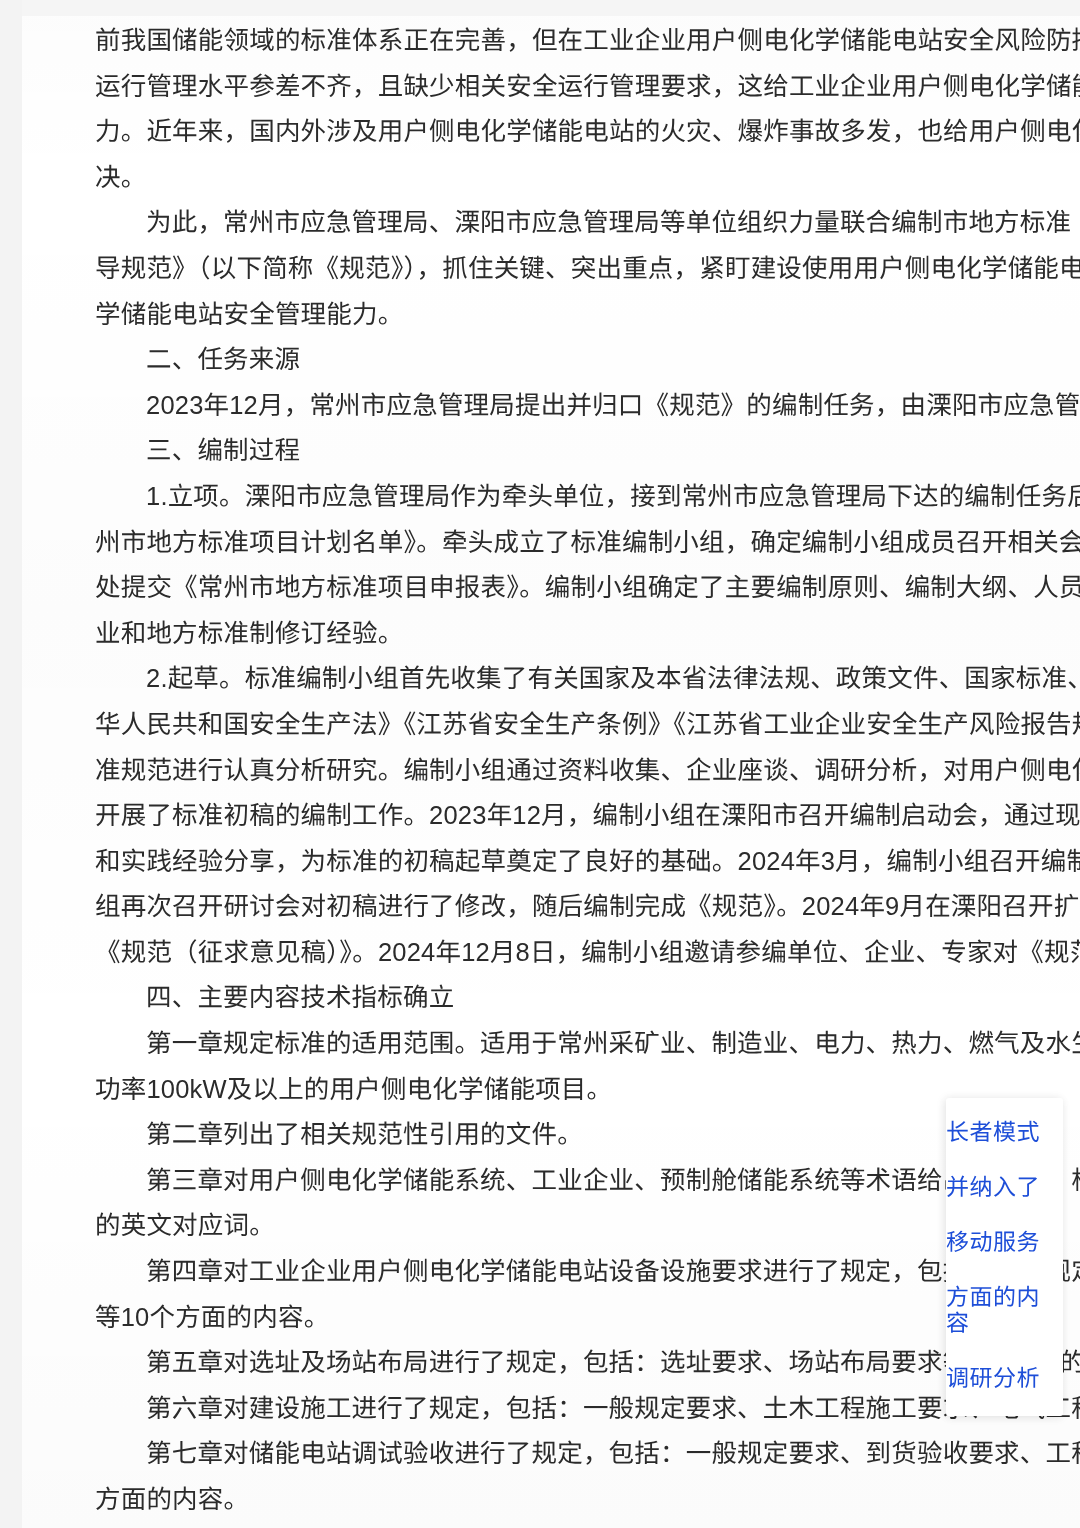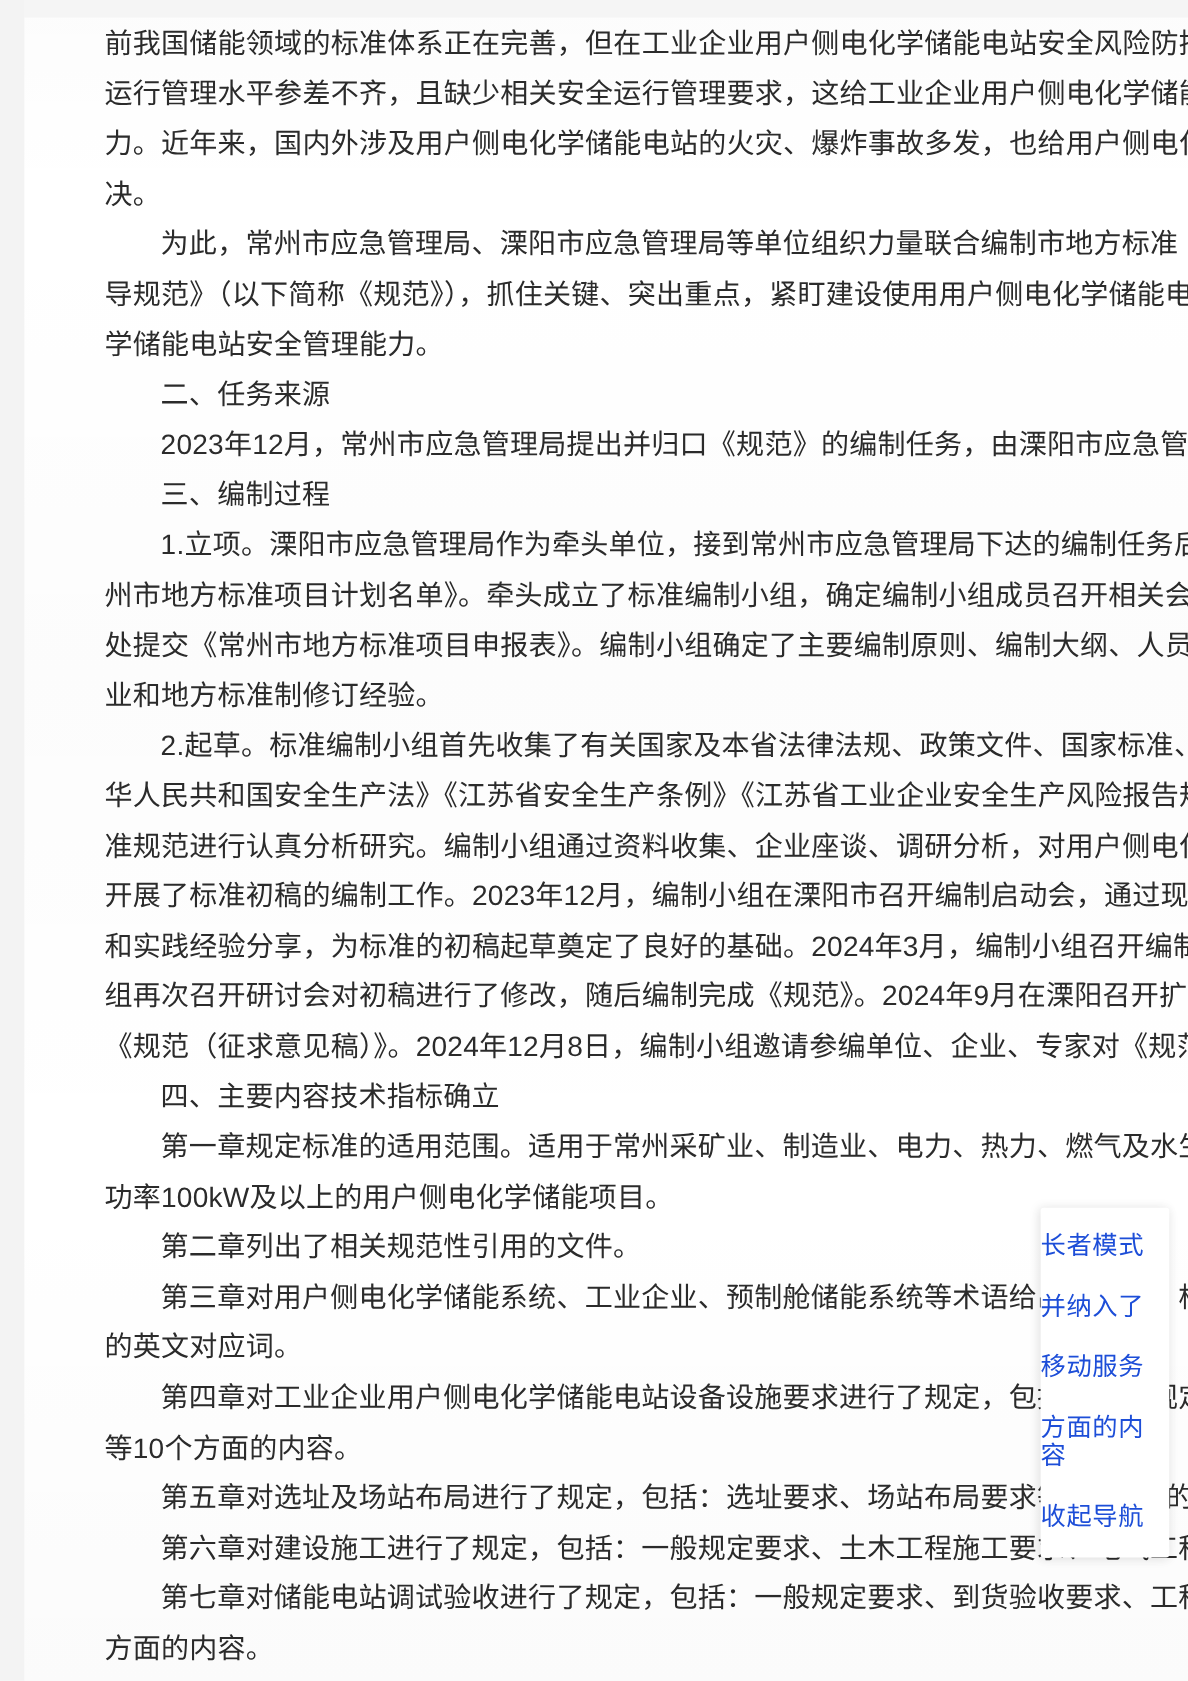--- a/index.html
+++ b/index.html
@@ -163,16 +163,16 @@
   </div>
 
   <div id="top-gutter"></div>
   <div id="left-gutter"></div>
 
   <div id="quick-nav">
     <div class="qn-item">长者模式</div>
     <div class="qn-item">并纳入了</div>
     <div class="qn-item">移动服务</div>
     <div class="qn-item">方面的内容</div>
-    <div class="qn-item">收起导航</div>
+    <div class="qn-item">调研分析</div>
   </div>
 
 </div>
 
 </body></html>

